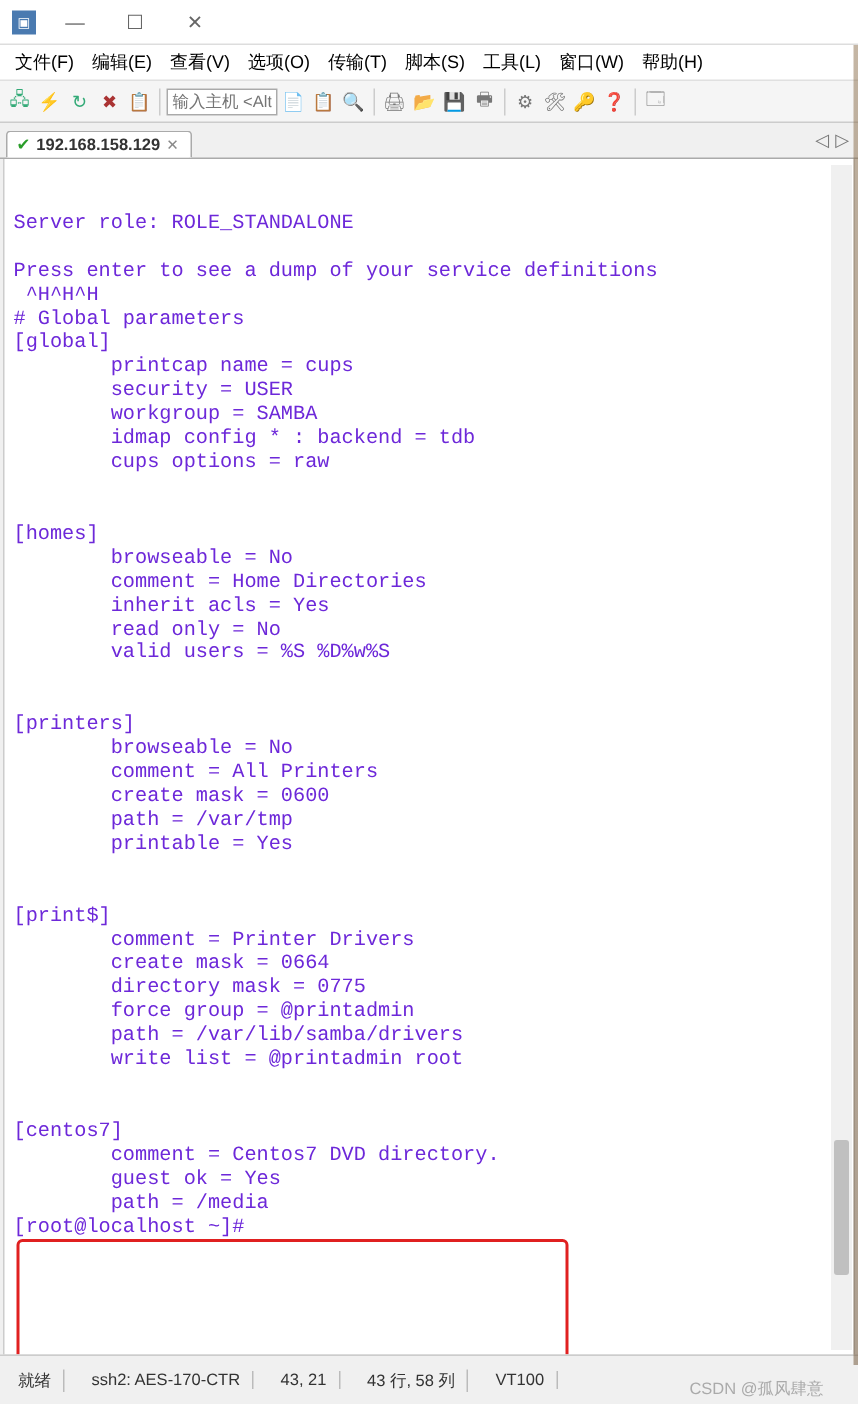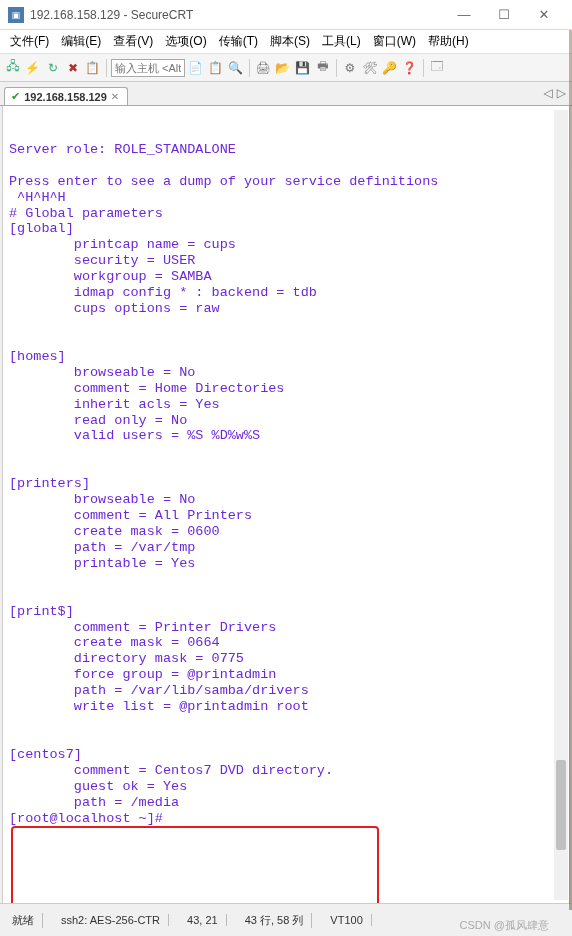--- a/index.html
+++ b/index.html
@@ -174,21 +174,20 @@
       height: 880px;
       background: linear-gradient(#8a6d4a, #6b4f30);
       opacity: 0.5;
     }
   </style>
 </head>
 <body>
 
 <div class="titlebar">
   <span class="app-icon">▣</span>
-  <span class="title-text">192.168.158.129 - SecureCRT</span>
   <div class="win-controls">
     <div class="win-btn">—</div>
     <div class="win-btn">☐</div>
     <div class="win-btn">✕</div>
   </div>
 </div>
 
 <div class="menubar">
   <span class="menu-item">文件(F)</span>
   <span class="menu-item">编辑(E)</span>
@@ -284,20 +283,20 @@
 [root@localhost ~]# </div>
   <div class="highlight-box"></div>
 </div>
 
 <div class="scrollbar">
   <div class="scroll-thumb"></div>
 </div>
 
 <div class="statusbar">
   <span class="st-cell">就绪</span>
-  <span class="st-cell">ssh2: AES-256-CTR</span>
+  <span class="st-cell">ssh2: AES-170-CTR</span>
   <span class="st-cell">43, 21</span>
   <span class="st-cell">43 行, 58 列</span>
   <span class="st-cell">VT100</span>
   <span class="watermark">CSDN @孤风肆意</span>
 </div>
 
 <div class="side-strip"></div>
 
 </body></html>

